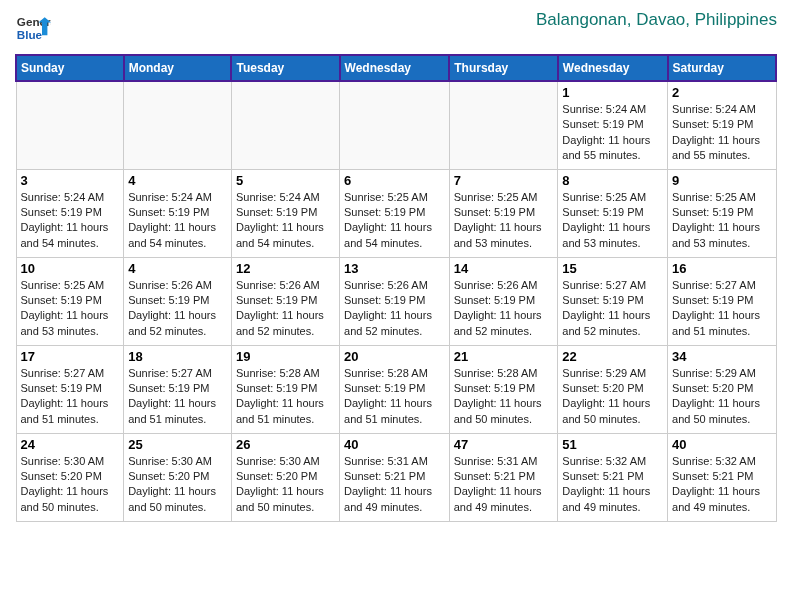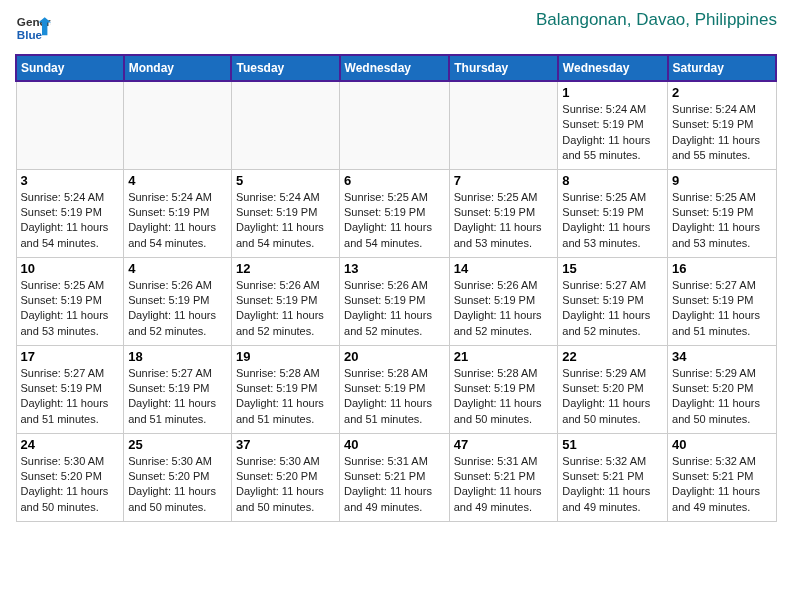--- a/index.html
+++ b/index.html
@@ -207,21 +207,21 @@
 Sunset: 5:20 PM
 Daylight: 11 hours and 50 minutes.</div>
           </td>
           <td>
             <div class="day-num">25</div>
             <div class="day-info" style="white-space: pre-line;">Sunrise: 5:30 AM
 Sunset: 5:20 PM
 Daylight: 11 hours and 50 minutes.</div>
           </td>
           <td>
-            <div class="day-num">37</div>
+            <div class="day-num">26</div>
             <div class="day-info" style="white-space: pre-line;">Sunrise: 5:30 AM
 Sunset: 5:20 PM
 Daylight: 11 hours and 50 minutes.</div>
           </td>
           <td>
             <div class="day-num">40</div>
             <div class="day-info" style="white-space: pre-line;">Sunrise: 5:31 AM
 Sunset: 5:21 PM
 Daylight: 11 hours and 49 minutes.</div>
           </td>

